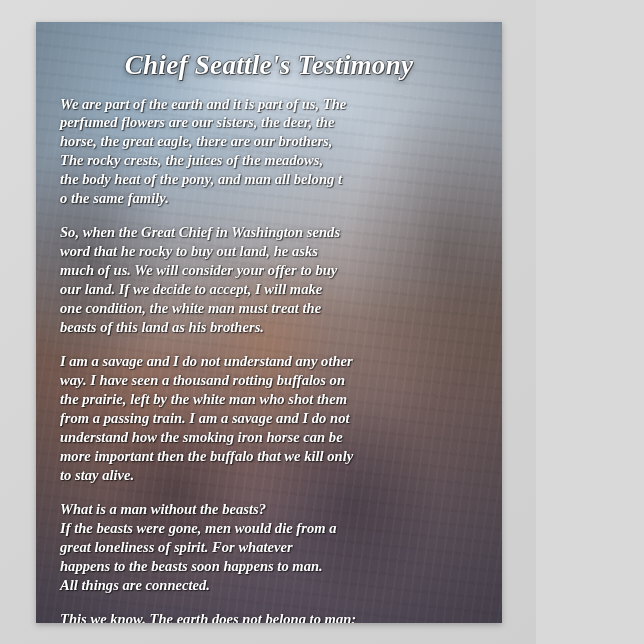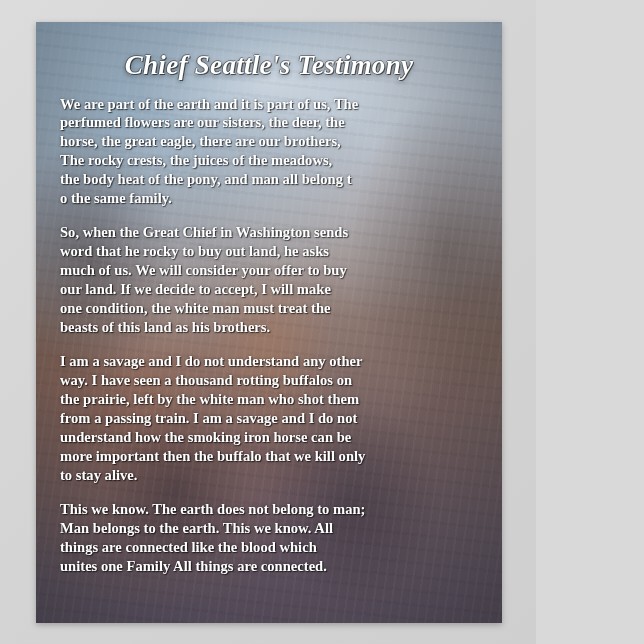--- a/index.html
+++ b/index.html
@@ -100,20 +100,21 @@
     font-size: 14.6px;
     line-height: 1.30;
     color: #ffffff;
     text-shadow:
       1px 1px 1px rgba(0,0,0,0.60),
       0 0 3px rgba(0,0,0,0.45);
   }
   .para {
     margin: 0 0 15px 0;
     white-space: pre-line;
+    font-style: italic;
   }
   .para:last-child { margin-bottom: 0; }
 </style>
 </head>
 <body>
 
 <div class="stage">
   <div class="poster">
     <div class="bg-base"></div>
     <div class="bg-blobs"></div>
@@ -136,20 +137,25 @@
 our land. If we decide to accept, I will make
 one condition, the white man must treat the
 beasts of this land as his brothers.</p>
         <p class="para">I am a savage and I do not understand any other
 way.  I have seen a thousand rotting buffalos on
 the prairie, left by the white man who shot them
 from a passing train. I am a savage and I do not
 understand how the smoking iron horse can be
 more important then the buffalo that we kill only
 to stay alive.</p>
+        <p class="para">What is a man without the beasts?
+If the beasts were gone, men would die from a
+great loneliness of spirit.   For whatever
+happens to the beasts soon happens to man.
+All things are connected.</p>
         <p class="para">This we know. The earth does not belong to man;
 Man belongs to the earth. This we know. All
 things are connected like the blood which
 unites one Family All things are connected.</p>
       </div>
     </div>
   </div>
 </div>
 
 </body></html>

